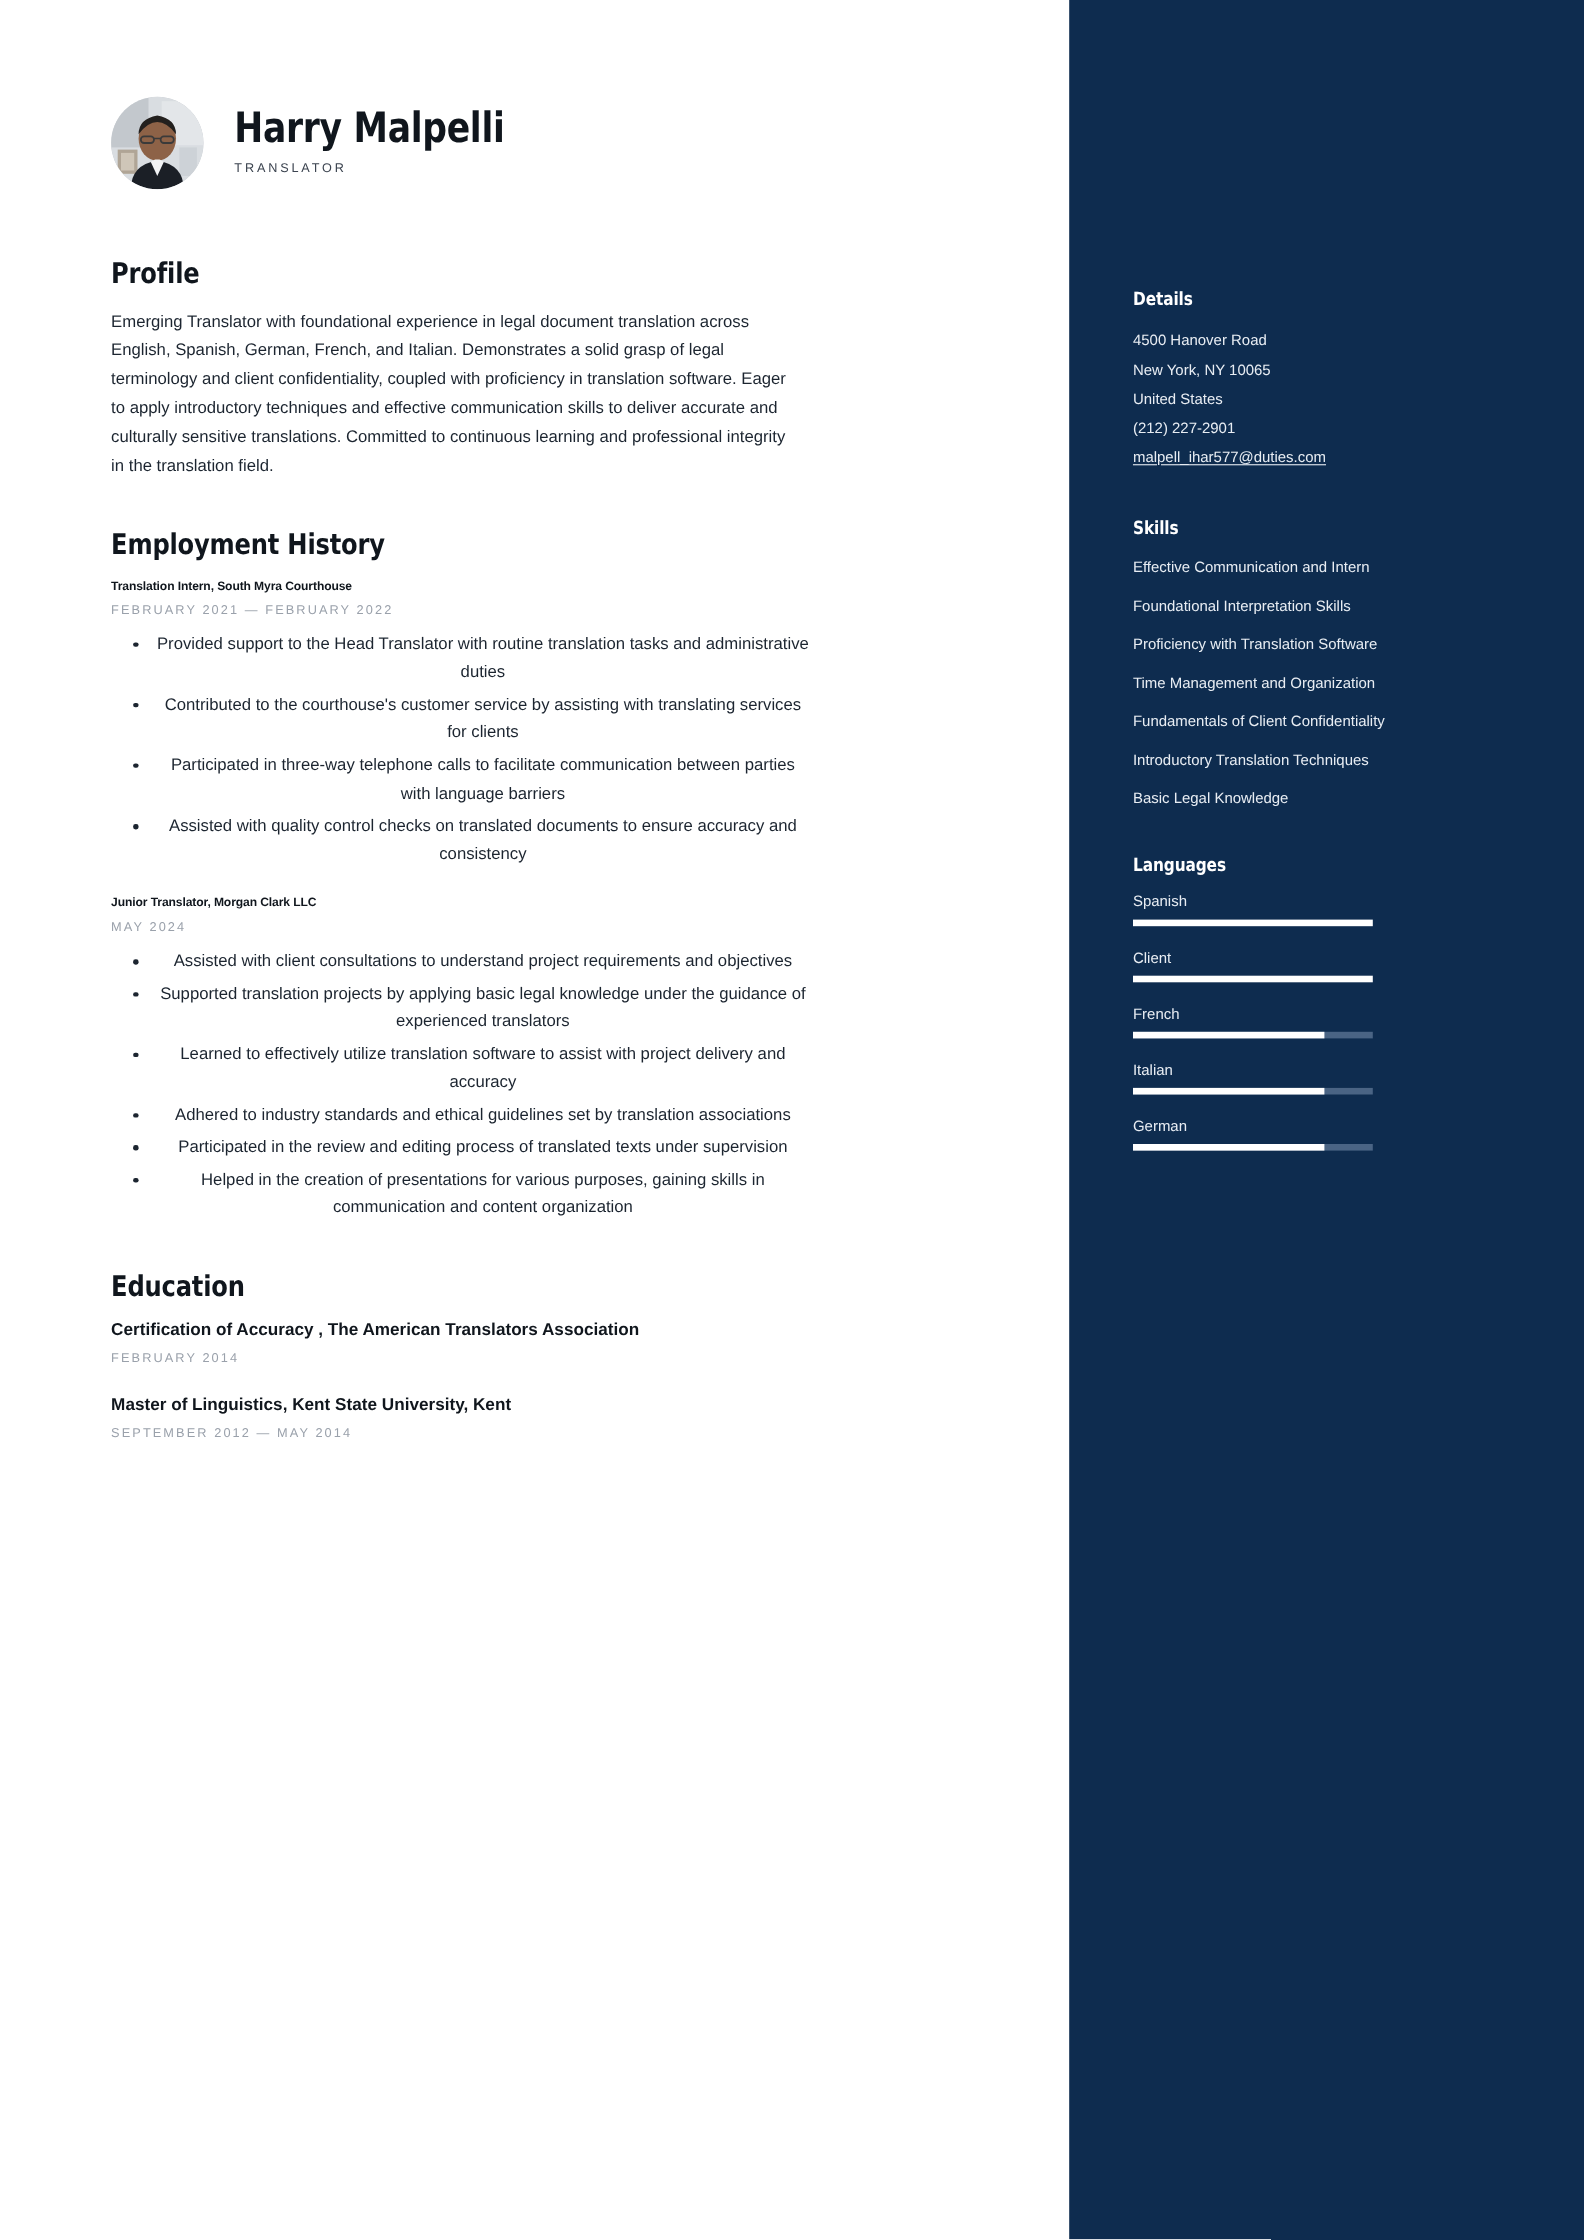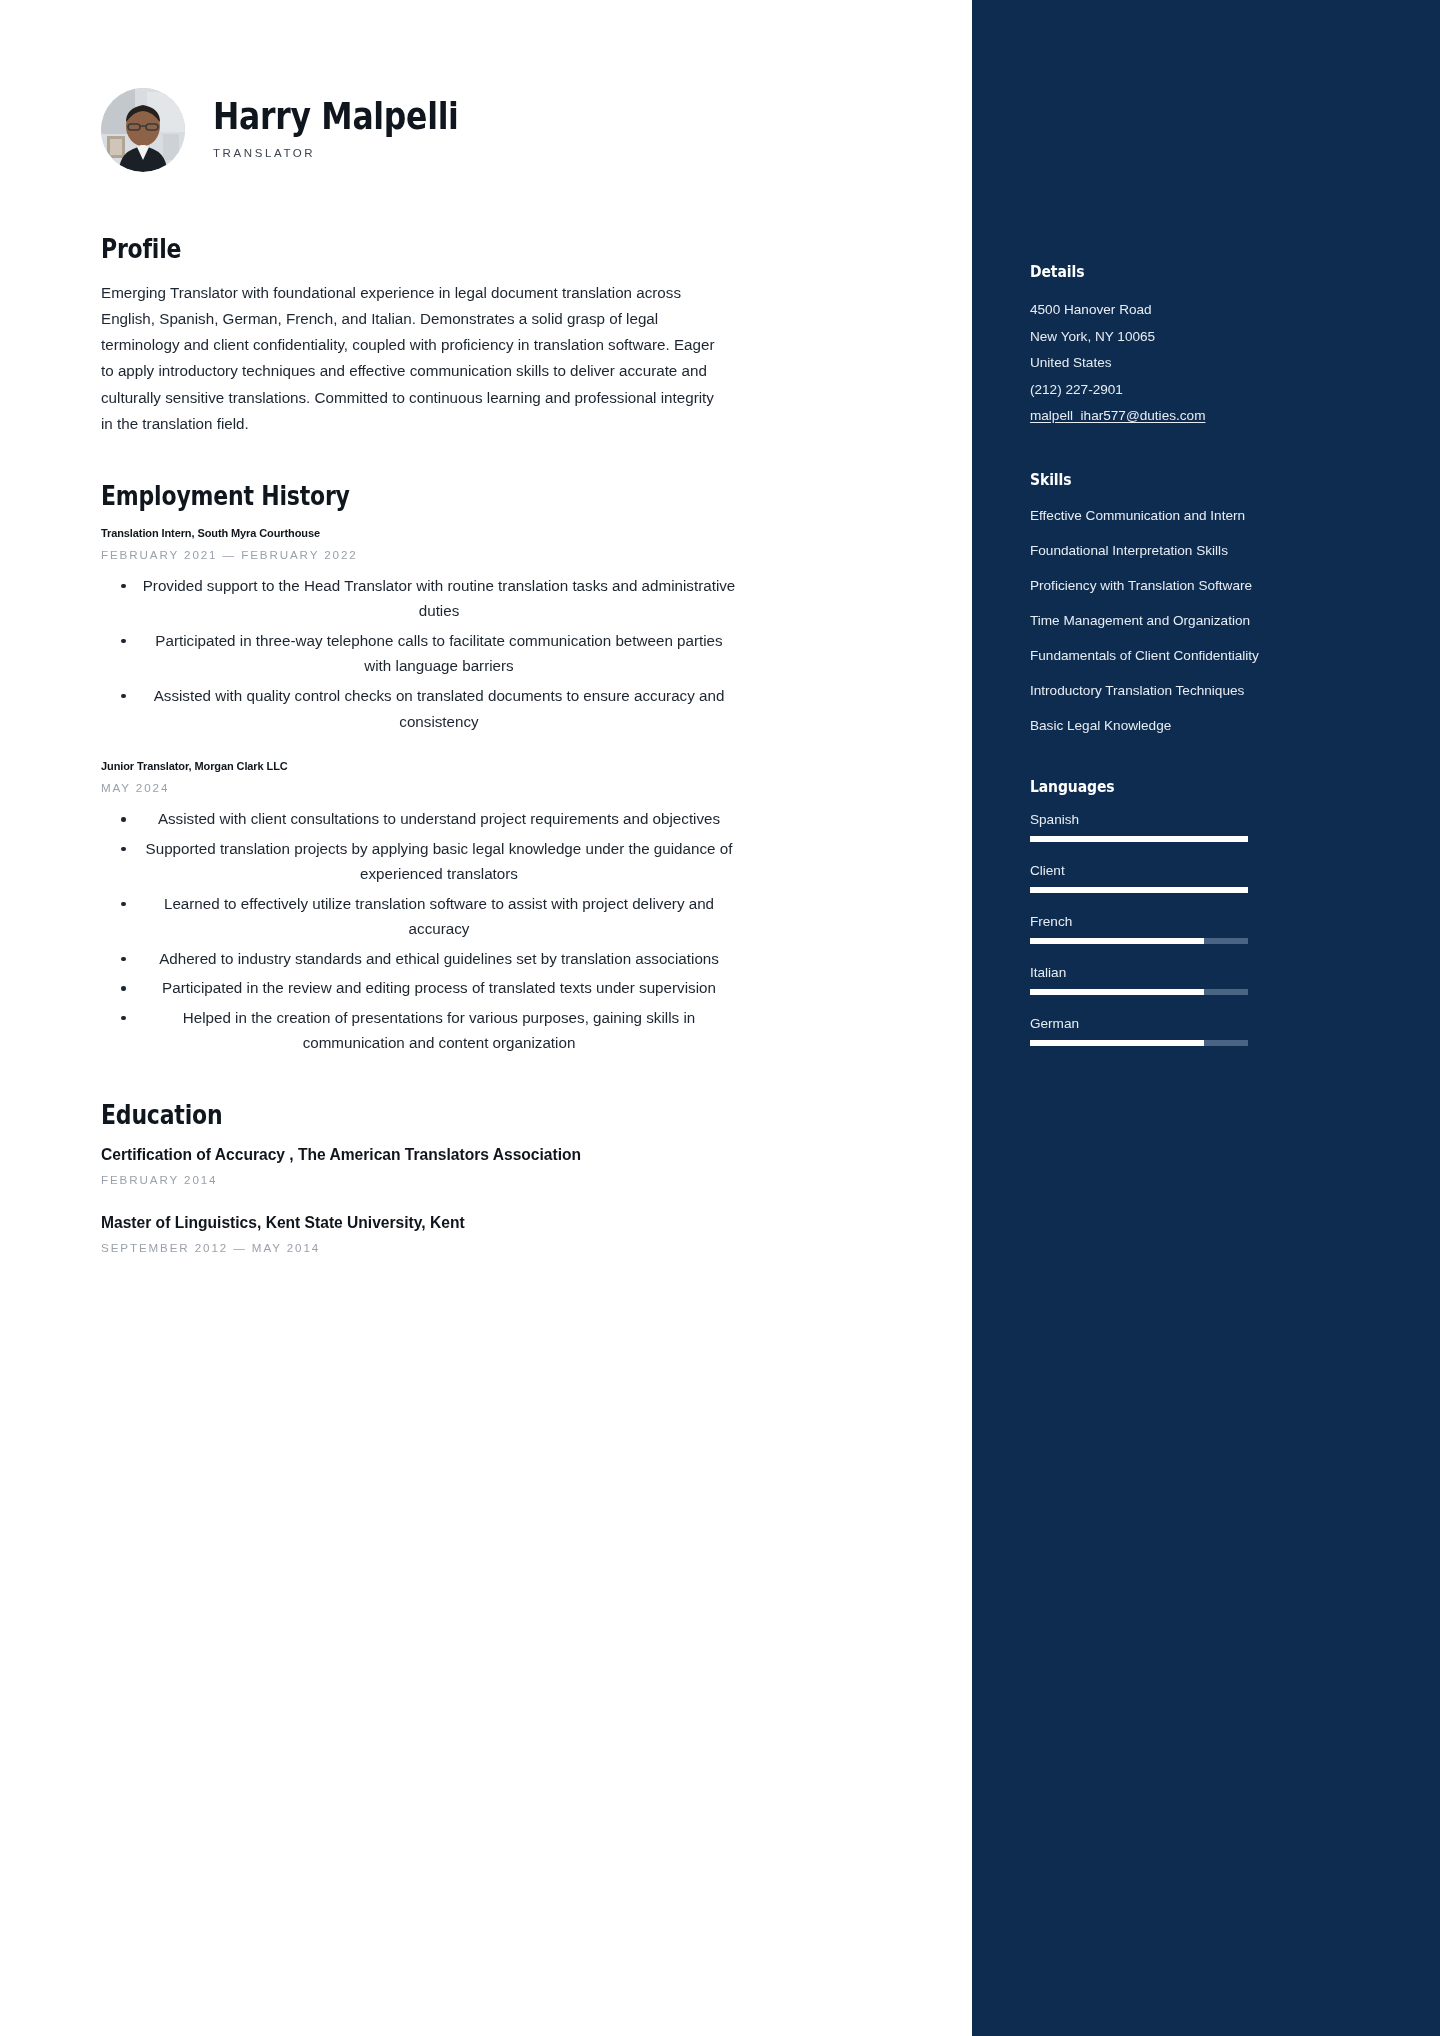--- a/index.html
+++ b/index.html
@@ -243,20 +243,21 @@
     </div>
 
     <div class="section employment">
       <h2 class="section-title">Employment History</h2>
 
       <div class="entry">
         <div class="entry-title">Translation Intern, South Myra Courthouse</div>
         <div class="entry-date">FEBRUARY 2021 — FEBRUARY 2022</div>
         <ul class="bullets">
           <li>Provided support to the Head Translator with routine translation tasks and administrative duties</li>
+          <li>Contributed to the courthouse's customer service by assisting with translating services for clients</li>
           <li>Participated in three-way telephone calls to facilitate communication between parties with language barriers</li>
           <li>Assisted with quality control checks on translated documents to ensure accuracy and consistency</li>
         </ul>
       </div>
 
       <div class="entry">
         <div class="entry-title">Junior Translator, Morgan Clark LLC</div>
         <div class="entry-date">MAY 2024</div>
         <ul class="bullets">
           <li>Assisted with client consultations to understand project requirements and objectives</li>

